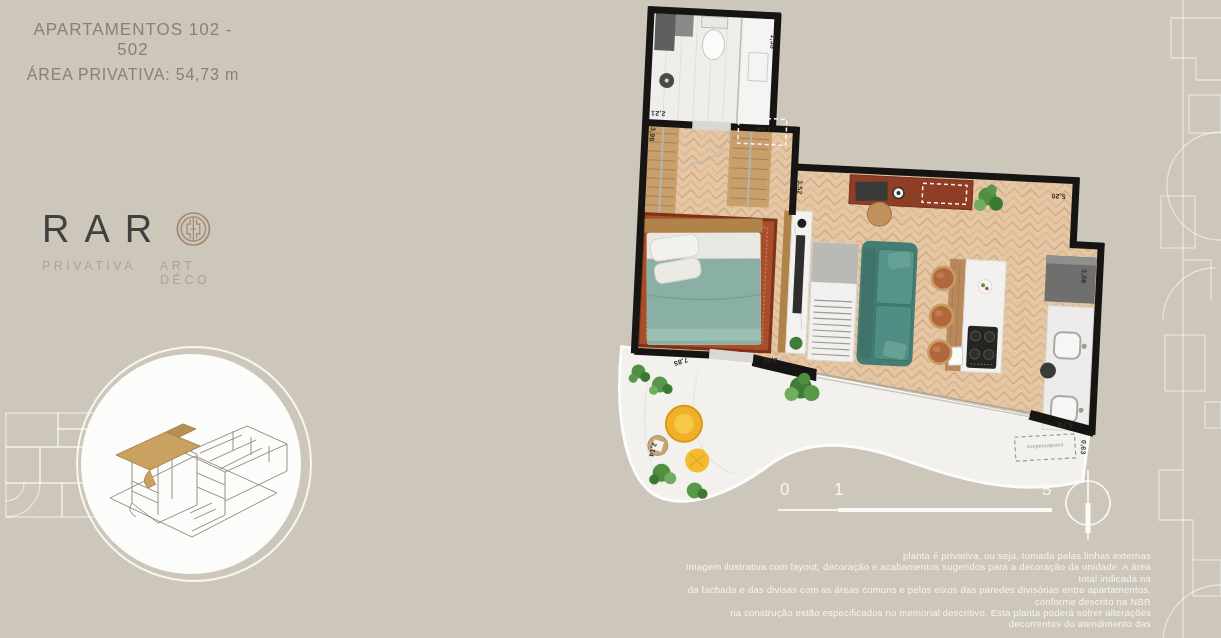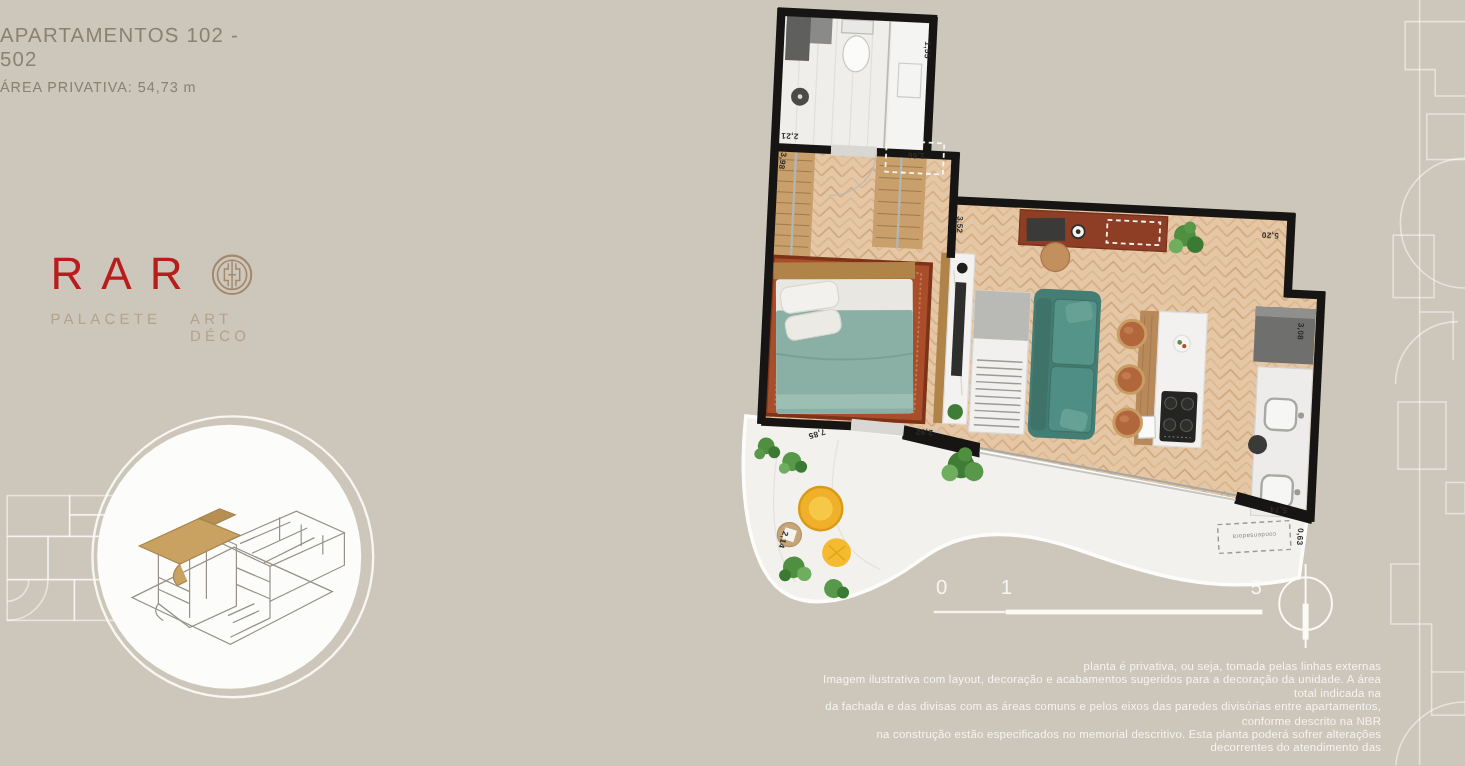--- a/index.html
+++ b/index.html
@@ -1,26 +1,26 @@
 <!DOCTYPE html>
 <html><head>
 <meta charset="utf-8">
 <style>
   html,body{margin:0;padding:0;background:#cdc6ba;}
   .canvas{position:relative;width:1221px;height:638px;background:#cdc6ba;overflow:hidden;
           font-family:"Liberation Sans",sans-serif;}
   
-  .header{position:absolute;left:0;top:20px;width:234px;text-align:left;color:#8b8173;}
+  .header{position:absolute;left:0;top:20px;width:234px;text-align:center;color:#8b8173;padding-left:16px;}
   .header .l1{font-size:17px;letter-spacing:1px;}
-  .header .l2{font-size:12px;letter-spacing:.8px;margin-top:6px;}
+  .header .l2{font-size:16px;letter-spacing:.8px;margin-top:6px;}
   .header .l3{font-size:15.5px;letter-spacing:1.2px;margin-top:5px;}
   
   .brand{position:absolute;left:42px;top:206px;width:170px;}
   .brand-row{display:flex;align-items:center;gap:8px;}
-  .brand-name{font-size:38px;letter-spacing:15px;color:#b91c1c;font-weight:400;}
+  .brand-name{font-size:38px;letter-spacing:15px;color:#404040;font-weight:400;}
   .brand-tag{display:flex;gap:24px;margin-top:7px;color:#b3a28e;font-size:12.5px;letter-spacing:3.5px;}
   
   .abs{position:absolute;}
   
   .scalebar{position:absolute;left:778px;top:480px;width:280px;height:36px;color:#fbfaf7;}
   .scalebar span{position:absolute;top:0;font-size:17px;font-weight:400;opacity:.92;letter-spacing:1px;}
   .sb-thin{position:absolute;left:0;top:29px;width:60px;height:2px;background:rgba(251,250,247,.85);}
   .sb-thick{position:absolute;left:60px;top:28px;width:214px;height:4px;background:#fbfaf7;}
   
   .disclaimer{position:absolute;right:70px;top:550px;width:470px;text-align:right;
@@ -79,21 +79,21 @@
       <span class="brand-name">RAR</span>
       <svg width="46" height="46" viewBox="0 0 46 46">
         <g stroke="#a2886d" fill="none">
           <circle cx="23" cy="23" r="20" stroke-width="2.1"></circle>
           <circle cx="23" cy="23" r="15.2" stroke-width="1.7"></circle>
           <path d="M19,11 v6 h-4 v12 h4 v6 M27,11 v6 h4 v12 h-4 v6 M23,8 v30 M19,23 h8" stroke-width="1.5"></path>
         </g>
       </svg>
     </div>
     <div class="brand-tag">
-      <span>PALACETE</span>
+      <span>PRIVATIVA</span>
       <span>ART DÉCO</span>
     </div>
   </div>
 
   <svg class="abs" style="left:70px;top:343px" width="244" height="244">
     <circle cx="124" cy="121" r="117" fill="none" stroke="rgba(252,251,247,.9)" stroke-width="2"></circle>
     <circle cx="121" cy="121" r="110" fill="#fcfcfa"></circle>
     <g stroke="#97918a" stroke-width="1" fill="none">
       <path d="M40,155 L125,113 L207,150 L122,194 Z"></path>
       <path d="M115,110 L177,83 L217,101 L155,129 Z"></path>

